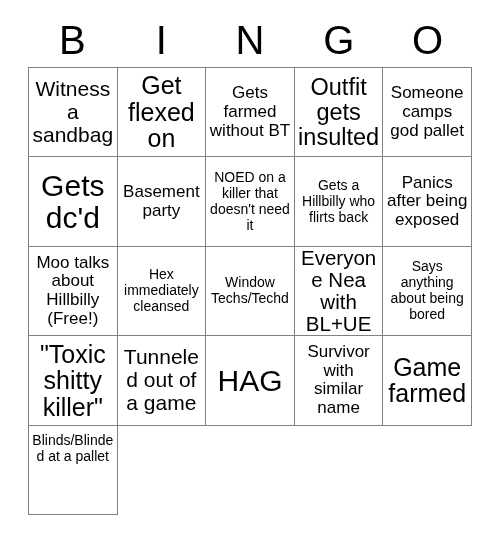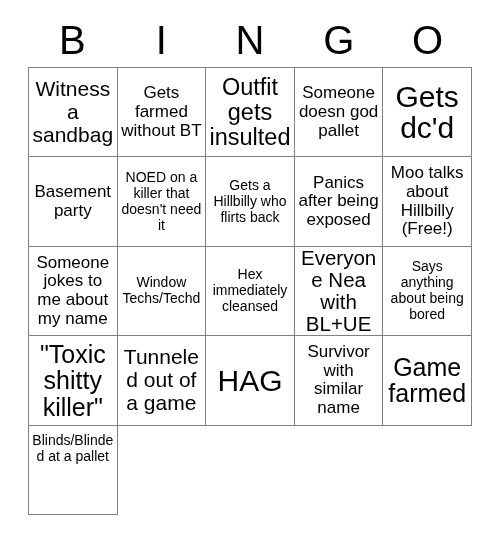--- a/index.html
+++ b/index.html
@@ -104,55 +104,55 @@
       <div class="header-letter">I</div>
       <div class="header-letter">N</div>
       <div class="header-letter">G</div>
       <div class="header-letter">O</div>
     </div>
 
   <div id="bingo-grid">
       <div class="bingo-cell sz-lg">
         <span class="cell-text">Witness a sandbag</span>
       </div>
+      <div class="bingo-cell sz-xl">
+        <span class="cell-text">Get flexed on</span>
+      </div>
       <div class="bingo-cell sz-md">
         <span class="cell-text">Gets farmed without BT</span>
       </div>
       <div class="bingo-cell sz-xl">
         <span class="cell-text" style="font-size: 23.5px;">Outfit gets insulted</span>
       </div>
       <div class="bingo-cell sz-md">
-        <span class="cell-text">Someone doesn god pallet</span>
+        <span class="cell-text">Someone camps god pallet</span>
       </div>
       <div class="bingo-cell sz-xxl">
         <span class="cell-text">Gets dc'd</span>
       </div>
       <div class="bingo-cell sz-md">
         <span class="cell-text">Basement party</span>
       </div>
       <div class="bingo-cell sz-sm">
         <span class="cell-text">NOED on a killer that doesn't need it</span>
       </div>
       <div class="bingo-cell sz-sm">
         <span class="cell-text">Gets a Hillbilly who flirts back</span>
       </div>
       <div class="bingo-cell sz-md">
         <span class="cell-text">Panics after being exposed</span>
       </div>
       <div class="bingo-cell sz-md">
         <span class="cell-text">Moo talks about Hillbilly (Free!)</span>
       </div>
-      <div class="bingo-cell sz-md">
-        <span class="cell-text">Someone jokes to me about my name</span>
+      <div class="bingo-cell sz-sm">
+        <span class="cell-text">Hex immediately cleansed</span>
       </div>
       <div class="bingo-cell sz-sm">
         <span class="cell-text">Window Techs/Techd</span>
-      </div>
-      <div class="bingo-cell sz-sm">
-        <span class="cell-text">Hex immediately cleansed</span>
       </div>
       <div class="bingo-cell sz-lg">
         <span class="cell-text" style="font-size: 20.5px;">Everyone Nea with BL+UE</span>
       </div>
       <div class="bingo-cell sz-sm">
         <span class="cell-text">Says anything about being bored</span>
       </div>
       <div class="bingo-cell sz-xl">
         <span class="cell-text">"Toxic shitty killer"</span>
       </div>

